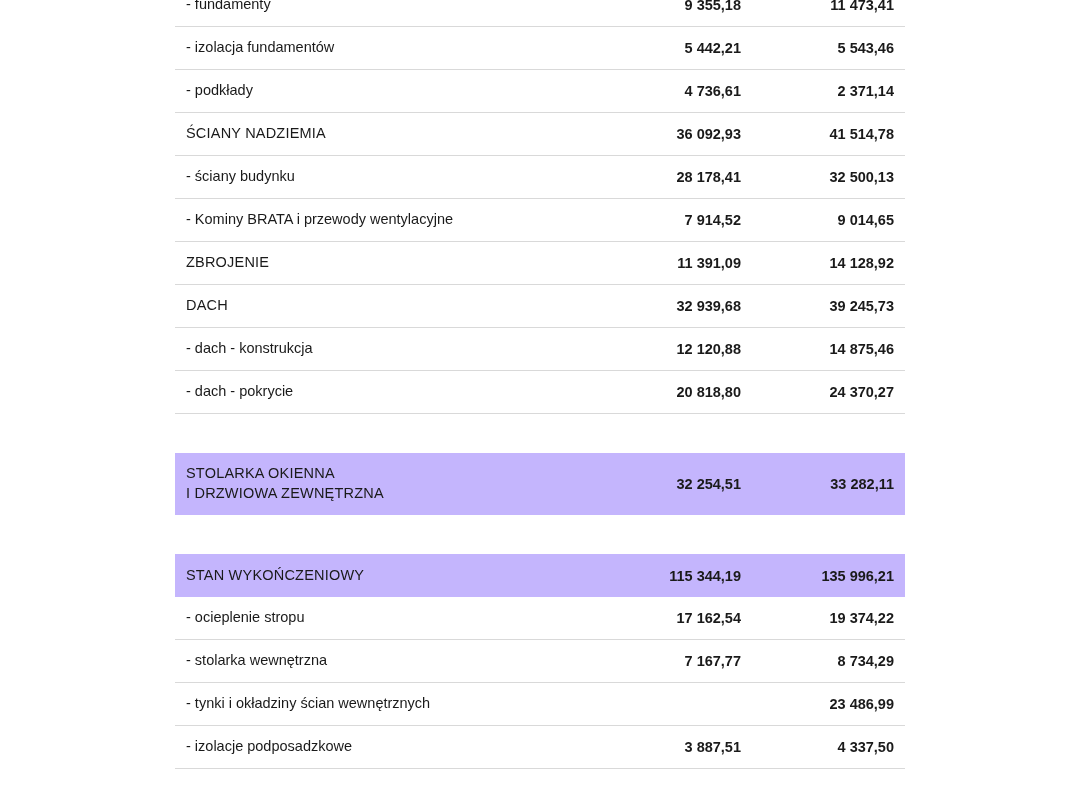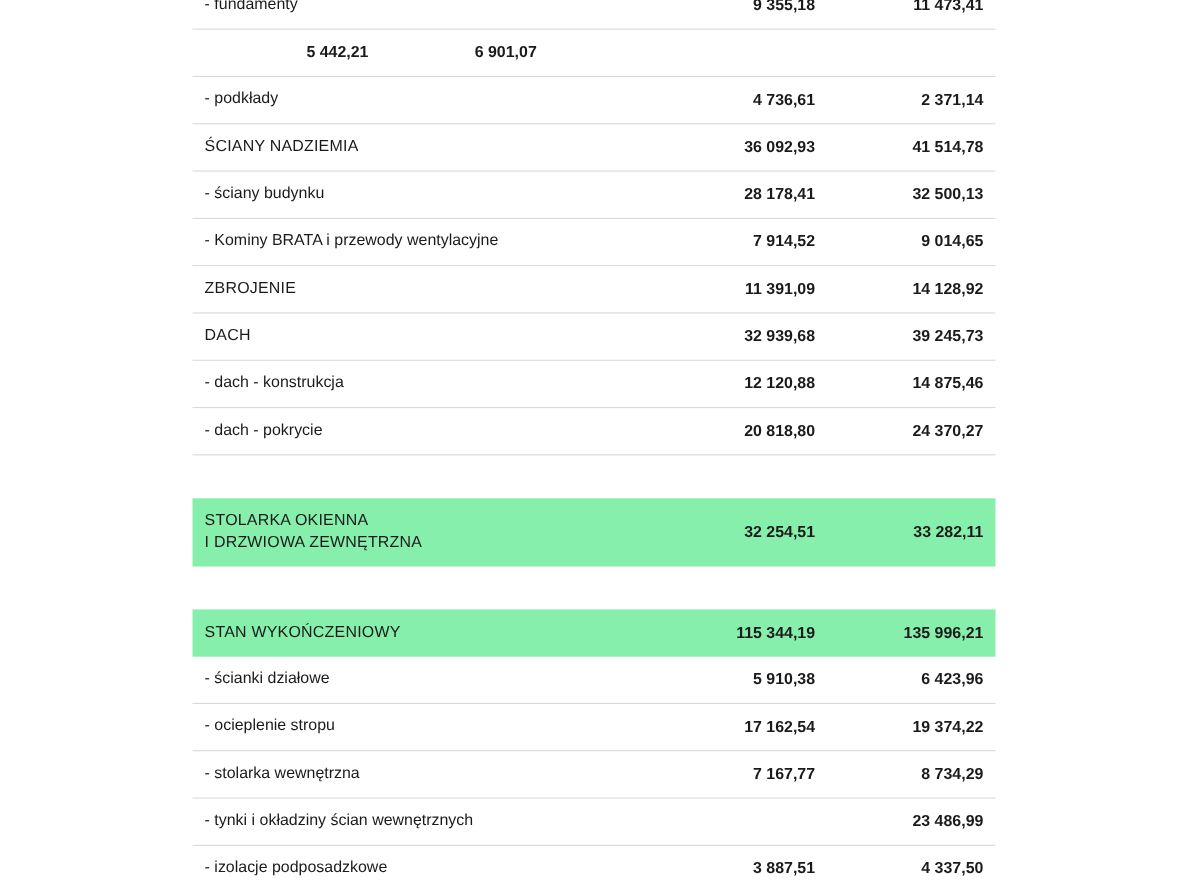--- a/index.html
+++ b/index.html
@@ -56,43 +56,44 @@
   }
   .row .val.mid {
     width: 160px;
     padding-right: 16px;
   }
   .row.section .label {
     font-weight: normal;
     letter-spacing: 0.2px;
   }
   .row.shaded {
-    background: #86efac;
+    background: #c4b5fd;
     border-bottom: none;
   }
   .row.tall {
     min-height: 62px;
   }
   .spacer {
     height: 39px;
   }
 </style>
 </head>
 <body>
 
 <div class="page">
   <div class="table" id="table">
       <div class="row">
         <div class="label">- fundamenty</div>
         <div class="val mid">9 355,18</div>
         <div class="val">11 473,41</div>
       </div>
       <div class="row">
+        <div class="label">- izolacja fundamentów</div>
         <div class="val mid">5 442,21</div>
-        <div class="val">6 901,07</div>
+        <div class="val">5 543,46</div>
       </div>
       <div class="row">
         <div class="label">- podkłady</div>
         <div class="val mid">4 736,61</div>
         <div class="val">2 371,14</div>
       </div>
       <div class="row section">
         <div class="label">ŚCIANY NADZIEMIA</div>
         <div class="val mid">36 092,93</div>
         <div class="val">41 514,78</div>
@@ -134,25 +135,20 @@
         <div class="val mid">32 254,51</div>
         <div class="val">33 282,11</div>
       </div>
       <div class="spacer"></div>
       <div class="row section shaded">
         <div class="label">STAN WYKOŃCZENIOWY</div>
         <div class="val mid">115 344,19</div>
         <div class="val">135 996,21</div>
       </div>
       <div class="row">
-        <div class="label">- ścianki działowe</div>
-        <div class="val mid">5 910,38</div>
-        <div class="val">6 423,96</div>
-      </div>
-      <div class="row">
         <div class="label">- ocieplenie stropu</div>
         <div class="val mid">17 162,54</div>
         <div class="val">19 374,22</div>
       </div>
       <div class="row">
         <div class="label">- stolarka wewnętrzna</div>
         <div class="val mid">7 167,77</div>
         <div class="val">8 734,29</div>
       </div>
       <div class="row">

